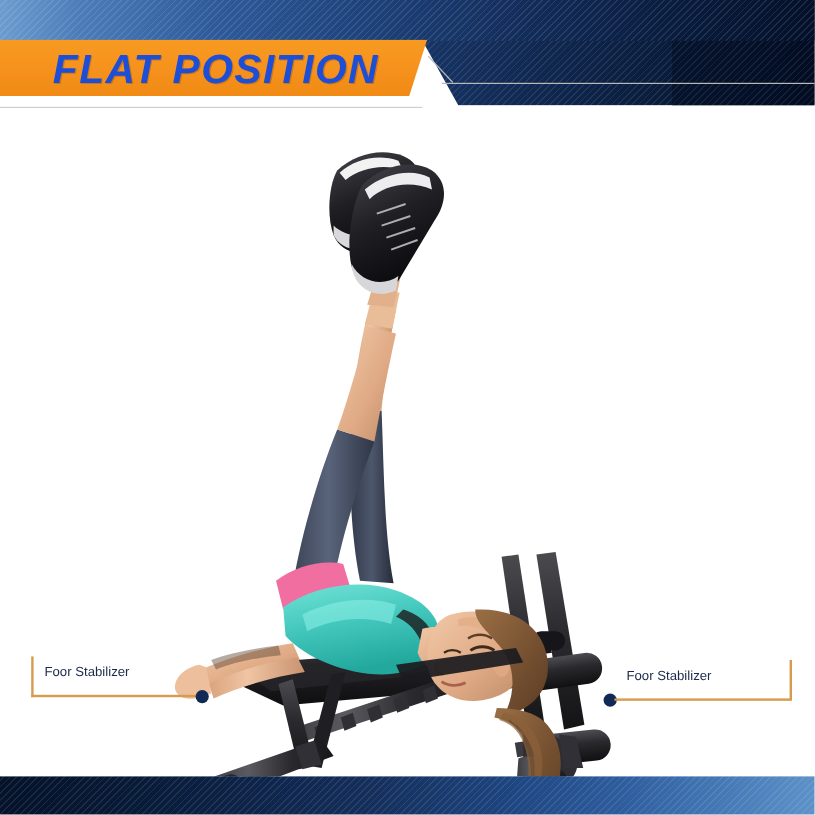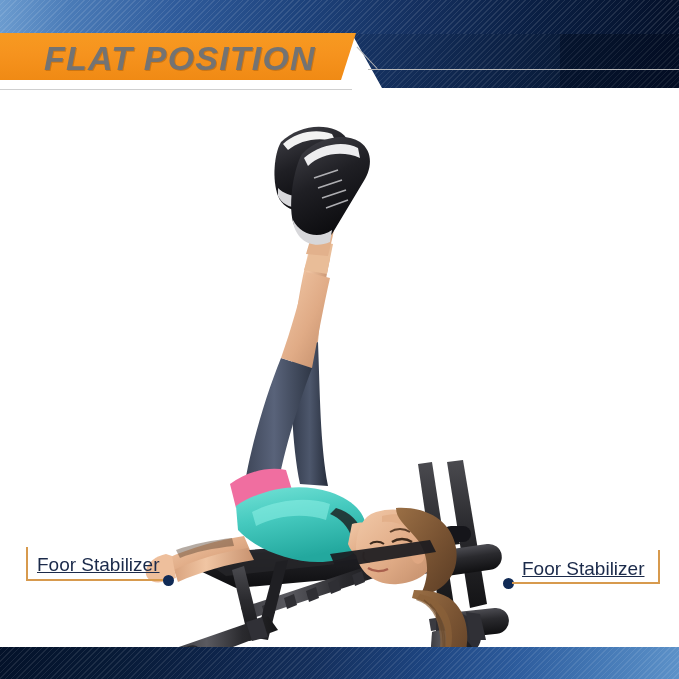--- a/index.html
+++ b/index.html
@@ -30,21 +30,21 @@
       linear-gradient(95deg,#6d9dd0 0%, #4b7cb8 10%, #2f5b9b 26%, #1e437c 44%, #142f5e 62%, #0a1f43 79%, #041029 100%);
   }
 
   .banner-orange{
     position:absolute;left:-6px;top:33px;width:368px;height:47px;
     background:linear-gradient(180deg,#f79a21 0%, #f6931e 45%, #f08a14 100%);
     clip-path:polygon(0 0, 362px 0, 347px 47px, 0 47px);
   }
   .banner-title{
     position:absolute;left:44px;top:38px;width:330px;height:40px;
-    color:#737373;font-size:34px;font-weight:bold;font-style:italic;
+    color:#1d4ed8;font-size:34px;font-weight:bold;font-style:italic;
     letter-spacing:1.2px;line-height:40px;white-space:nowrap;
     text-shadow:1px 1px 0 rgba(120,60,0,.30);
   }
 
   
   .rule-right{position:absolute;left:368px;top:69px;width:311px;height:1px;background:#b9b9b9;}
   .rule-diag{position:absolute;left:348px;top:69px;width:24px;height:22px;}
   .rule-diag:before{content:"";position:absolute;left:0;top:0;width:30px;height:1px;background:#b9b9b9;
     transform-origin:right center;transform:rotate(47deg) translateX(-1px);}
   .rule-left{position:absolute;left:0;top:89px;width:352px;height:1px;background:#cfcfcf;}
@@ -53,21 +53,21 @@
   .footer-band{
     position:absolute;left:0;bottom:0;width:679px;height:32px;
     background:
       repeating-linear-gradient(-45deg, rgba(255,255,255,.09) 0 1px, rgba(255,255,255,0) 1px 4px),
       linear-gradient(95deg,#04122a 0%, #071a36 16%, #0d2348 30%, #142f5c 46%, #1d447f 62%, #2d5c9d 76%, #4478b5 88%, #5d92c9 100%);
   }
 
   
   .callout{position:absolute;}
   .callout .ctext{
-    position:absolute;white-space:nowrap;color:#1b2a4a;font-size:19px;font-weight:normal;text-decoration:underline;
+    position:absolute;white-space:nowrap;color:#1b2a4a;font-size:11px;font-weight:normal;
   }
   .br-v{position:absolute;width:2px;background:#d79a4e;}
   .br-h{position:absolute;height:2px;background:#d79a4e;}
   .dot{position:absolute;width:11px;height:11px;border-radius:50%;background:#102a55;}
 
   .callout-left{left:26px;top:545px;width:160px;height:40px;}
   .callout-right{left:503px;top:558px;width:165px;height:40px;}
 
   
   .scene{position:absolute;left:0;top:92px;width:679px;height:555px;}

